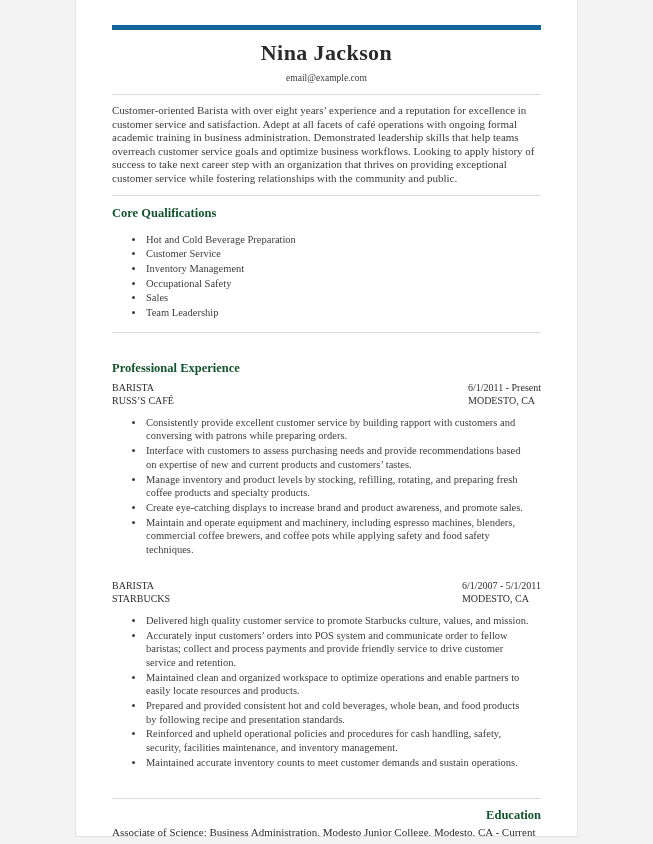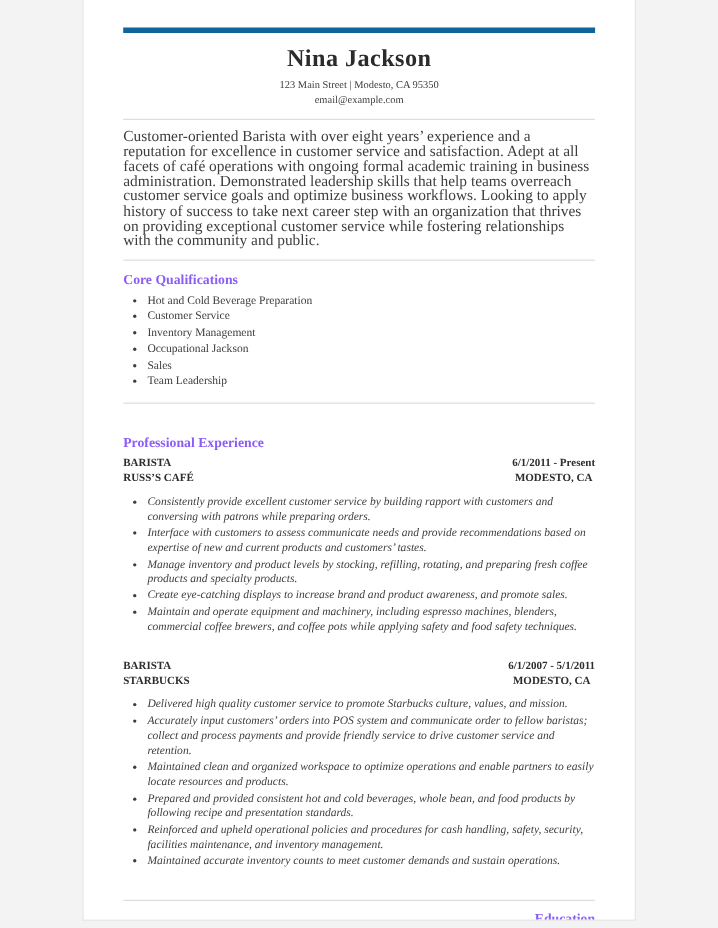--- a/index.html
+++ b/index.html
@@ -45,89 +45,88 @@
     color: #3d3d3d;
   }
   .divider {
     border: none;
     border-top: 1px solid #dadada;
     margin: 0;
   }
   .div-after-contact { margin-top: 9px; }
   .summary {
     margin: 9px 0;
-    font-size: 14px;
+    font-size: 11px;
     line-height: 13.6px;
     color: #3d3d3d;
   }
   .section-heading {
     font-size: 12.5px;
     line-height: 15px;
     font-weight: 700;
-    color: #8b5cf6;
+    color: #14532d;
     margin: 10px 0 5px 0;
   }
   .pe-heading { margin-bottom: 0; margin-top: 28px; }
   ul.bullets {
-    margin: 0;
+    margin: 12px;
     padding: 0 0 0 21px;
     font-size: 10.5px;
     line-height: 13.7px;
     color: #3d3d3d;
   }
   ul.bullets li { margin: 0 0 1px 0; padding-left: 1px; }
   .div-after-cq { margin-top: 12px; }
   .job-header {
     display: flex;
     justify-content: space-between;
     margin-top: 5px;
     font-size: 10px;
     line-height: 13.5px;
-    font-weight: 700;
+    font-weight: 400;
     color: #2d2d2d;
   }
-  .job-header .right { text-align: center; }
+  .job-header .right { text-align: left; }
   .job2 { margin-top: 22px; }
-  ul.job-bullets { margin-top: 8px; font-style: italic; }
+  ul.job-bullets { margin-top: 8px; }
   .div-before-edu { margin-top: 28px; }
   .edu-heading { margin: 9px 0 3px 0; text-align: right; }
   .edu-entry {
     font-size: 11px;
     line-height: 13.6px;
     font-weight: 400;
     color: #2d2d2d;
   }
 </style>
 </head>
 <body>
 
 <div class="page">
 
   <div class="top-bar"></div>
 
   <div class="name">Nina Jackson</div>
 
   <div class="contact">
-    <div>123 Main Street | Modesto, CA 95350</div>
     <div>email@example.com</div>
   </div>
 
   <hr class="divider div-after-contact">
 
   <div class="summary">Customer-oriented Barista with over eight years’ experience and a reputation for excellence in customer service and satisfaction. Adept at all facets of café operations with ongoing formal academic training in business administration. Demonstrated leadership skills that help teams overreach customer service goals and optimize business workflows. Looking to apply history of success to take next career step with an organization that thrives on providing exceptional customer service while fostering relationships with the community and public.</div>
 
   <hr class="divider">
 
   <div>
     <div class="section-heading">Core Qualifications</div>
     <ul class="bullets">
       <li>Hot and Cold Beverage Preparation</li>
       <li>Customer Service</li>
       <li>Inventory Management</li>
-      <li>Occupational Jackson</li>
+      <li>Occupational Safety</li>
       <li>Sales</li>
       <li>Team Leadership</li>
     </ul>
   </div>
 
   <hr class="divider div-after-cq">
 
   <div>
     <div class="section-heading pe-heading">Professional Experience</div>
 
@@ -136,21 +135,21 @@
         <div>BARISTA</div>
         <div>RUSS’S CAFÉ</div>
       </div>
       <div class="right">
         <div>6/1/2011 - Present</div>
         <div>MODESTO, CA</div>
       </div>
     </div>
     <ul class="bullets job-bullets">
       <li>Consistently provide excellent customer service by building rapport with customers and conversing with patrons while preparing orders.</li>
-      <li>Interface with customers to assess communicate needs and provide recommendations based on expertise of new and current products and customers’ tastes.</li>
+      <li>Interface with customers to assess purchasing needs and provide recommendations based on expertise of new and current products and customers’ tastes.</li>
       <li>Manage inventory and product levels by stocking, refilling, rotating, and preparing fresh coffee products and specialty products.</li>
       <li>Create eye-catching displays to increase brand and product awareness, and promote sales.</li>
       <li>Maintain and operate equipment and machinery, including espresso machines, blenders, commercial coffee brewers, and coffee pots while applying safety and food safety techniques.</li>
     </ul>
 
     <div class="job-header job2">
       <div class="left">
         <div>BARISTA</div>
         <div>STARBUCKS</div>
       </div>

